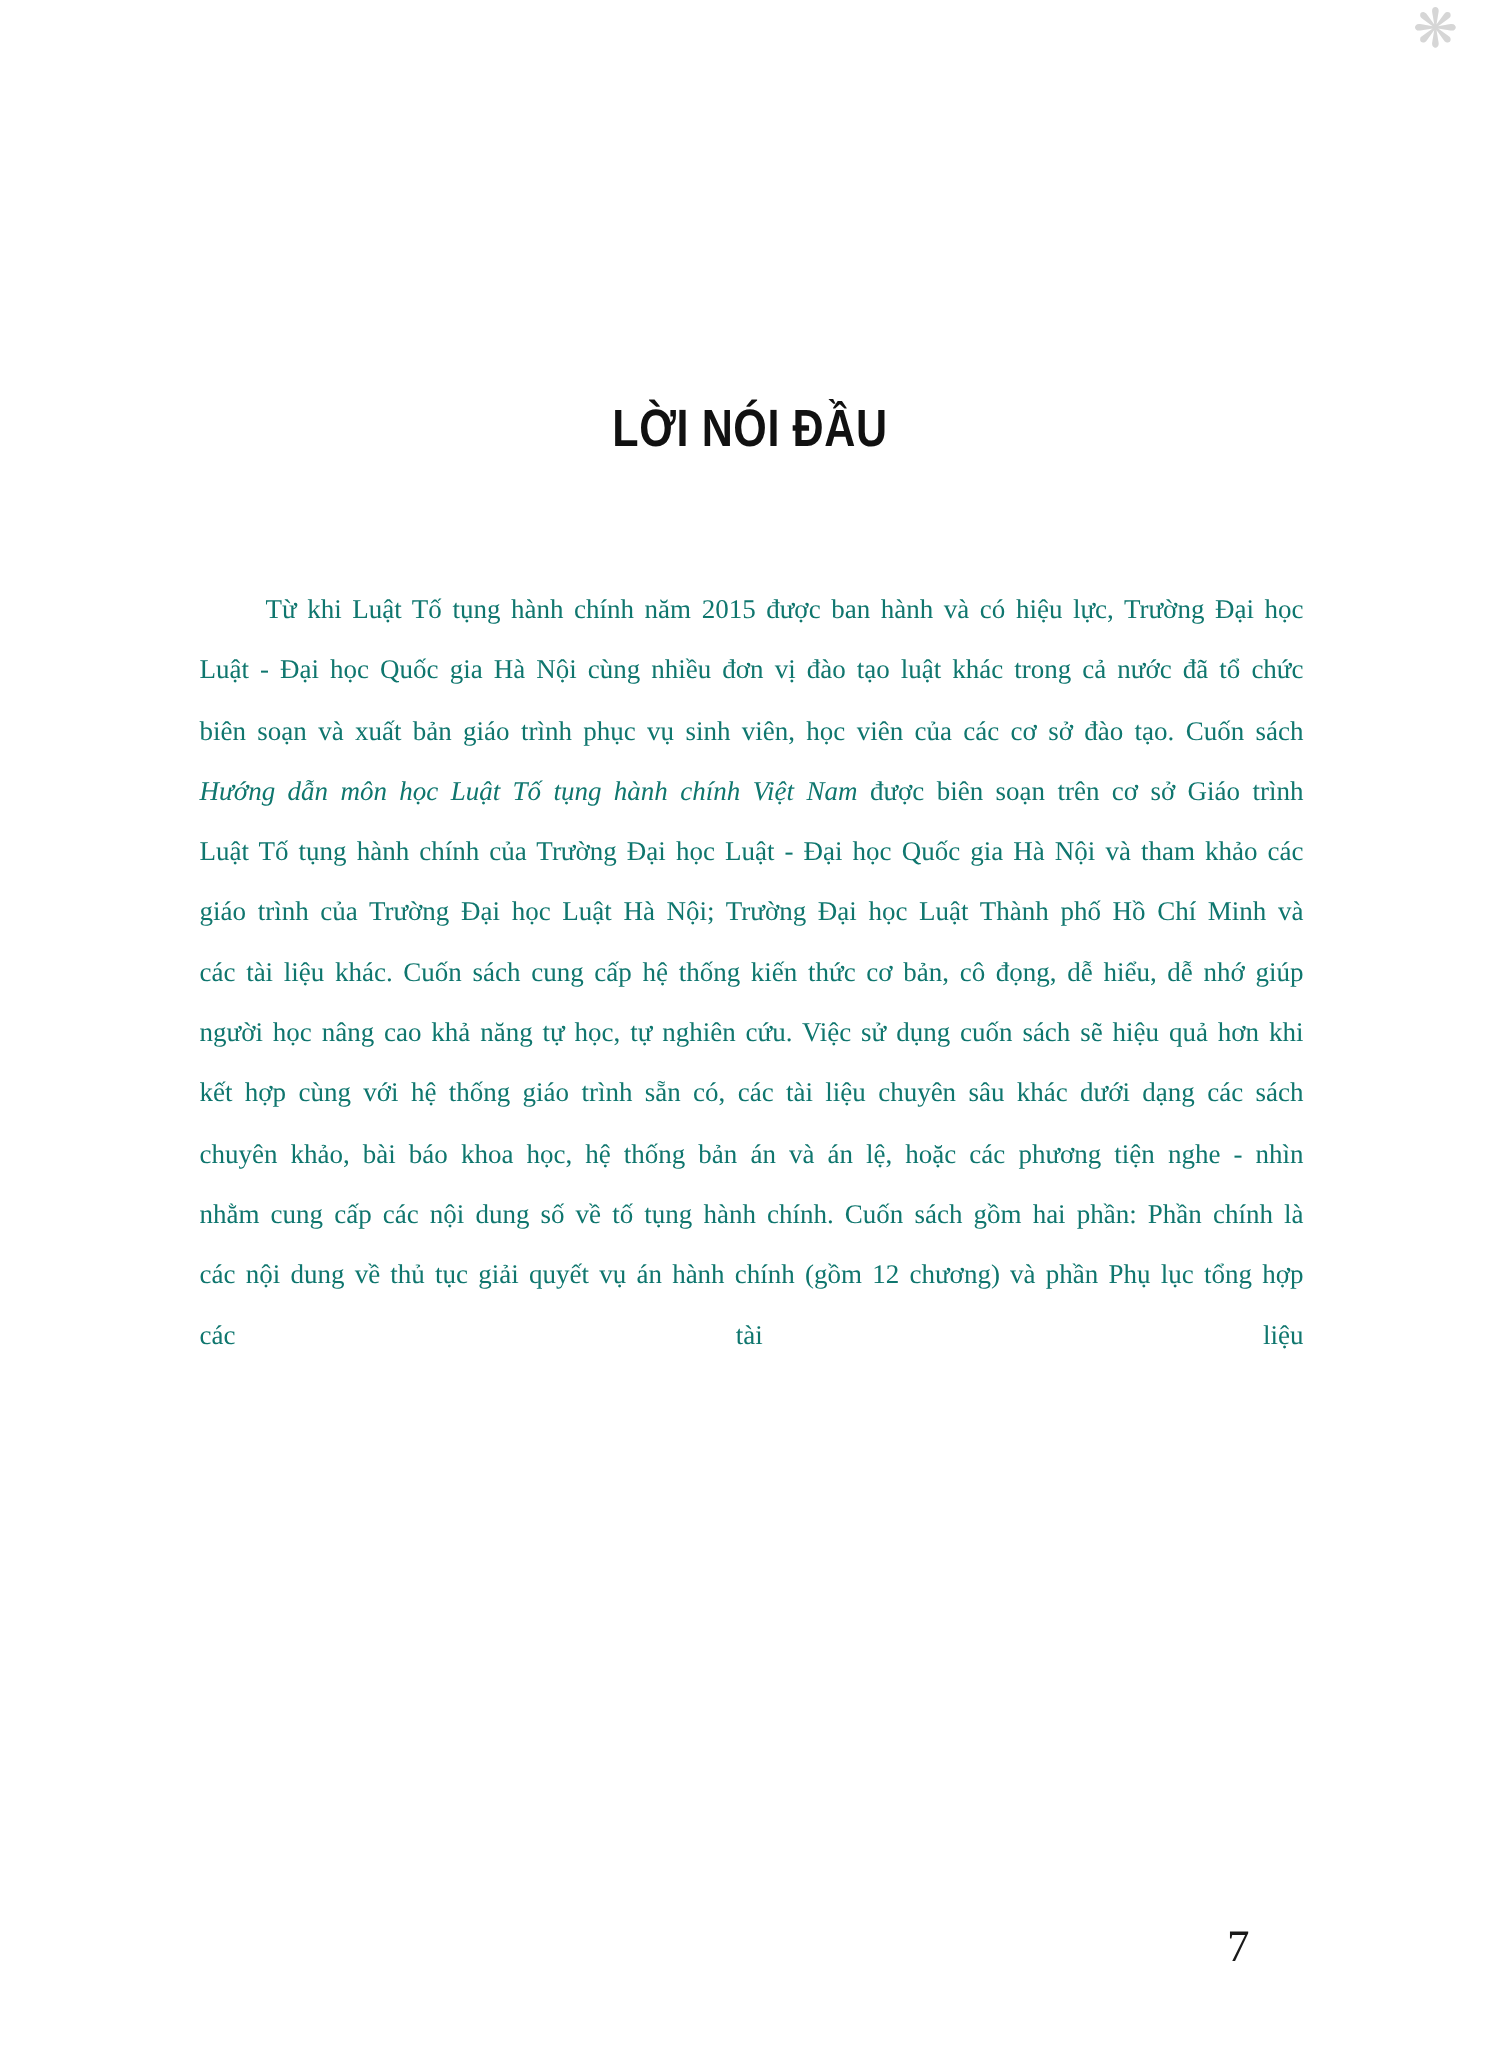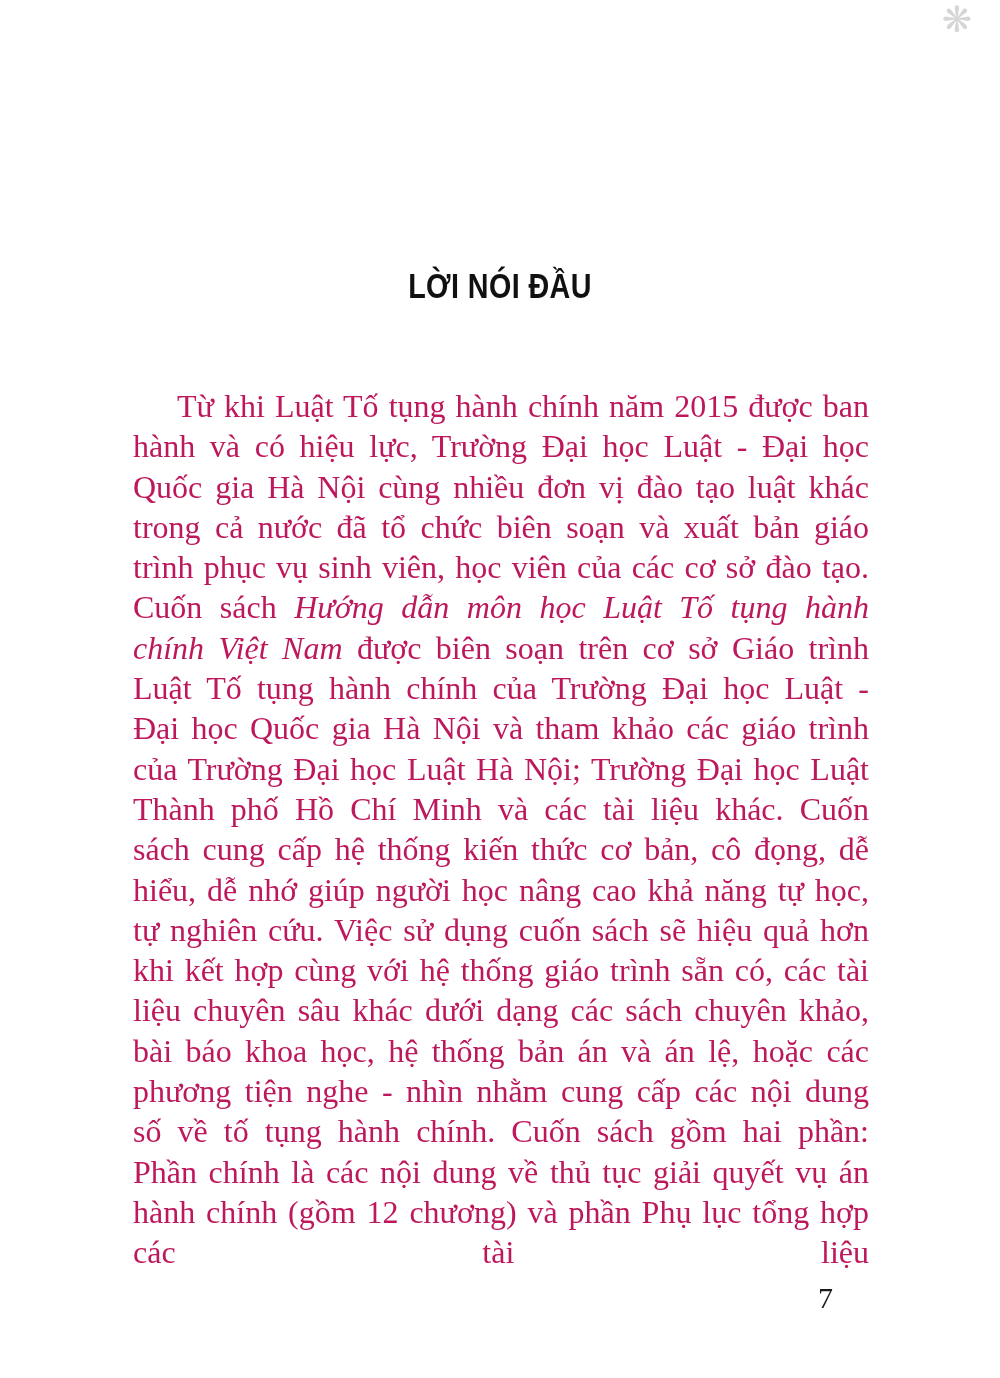--- a/index.html
+++ b/index.html
@@ -39,27 +39,27 @@
     letter-spacing: 0.5px;
     white-space: nowrap;
     color: #111111;
   }
   .preface-paragraph {
     position: absolute;
     top: 386px;
     left: 133px;
     width: 736px;
     margin: 0;
-    font-size: 32px;
+    font-size: 18px;
     line-height: 40.3px;
     text-align: justify;
     text-align-last: justify;
     text-indent: 44px;
     word-spacing: 2px;
-    color: #be185d;
+    color: #0f766e;
   }
   .preface-paragraph em {
     font-style: italic;
   }
   .page-number {
     position: absolute;
     top: 1281px;
     left: 818px;
     font-size: 30px;
     color: #1a1a1a;

